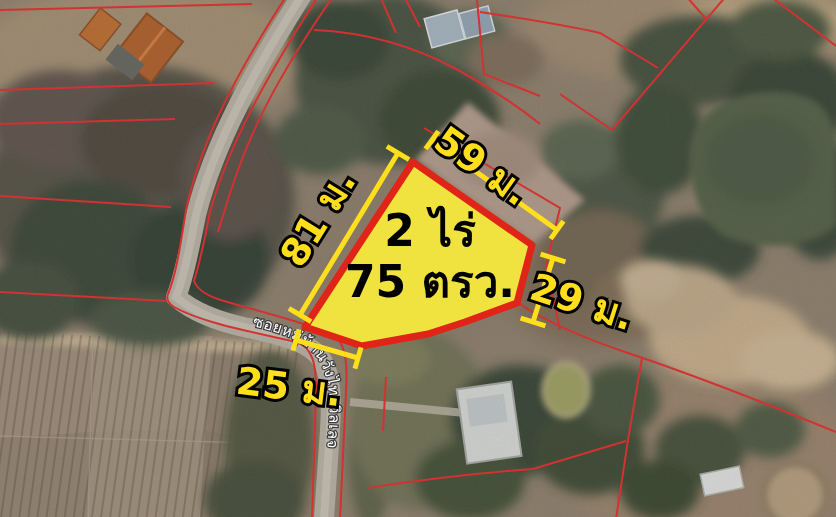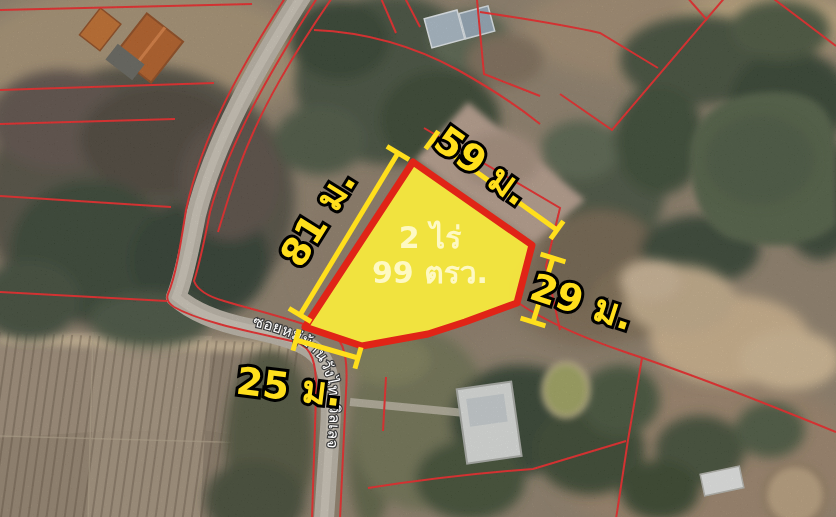--- a/index.html
+++ b/index.html
@@ -13,22 +13,22 @@
     transform:translate(-50%,-50%) rotate(var(--r,0deg));
     font-size:38px;line-height:1;
   }
   .lbl .t-stroke{
     position:absolute;left:0;top:0;color:#000;
     -webkit-text-stroke:6px #000;text-shadow:0 0 2px #000;
   }
   .lbl .t-fill{position:relative;color:#ffdf1c;}
   .area-label{
     position:absolute;left:430px;top:256px;transform:translate(-50%,-50%);
-    color:#fef9c3;font-weight:bold;text-align:center;white-space:nowrap;
-    font-size:30px;line-height:1.16;
+    color:#000000;font-weight:bold;text-align:center;white-space:nowrap;
+    font-size:44px;line-height:1.16;
   }
 </style>
 </head>
 <body>
 
 <div class="stage">
   <svg width="836" height="517" viewBox="0 0 836 517">
     <defs>
       <filter id="b10" x="-40%" y="-40%" width="180%" height="180%">
           <feGaussianBlur stdDeviation="10"></feGaussianBlur>
@@ -223,15 +223,15 @@
     <span class="t-stroke">29 ม.</span>
     <span class="t-fill">29 ม.</span>
   </div>
   <div class="lbl" style="left:289px;top:387px;--r:7deg">
     <span class="t-stroke">25 ม.</span>
     <span class="t-fill">25 ม.</span>
   </div>
 
   <div class="area-label">
     <div>2 ไร่</div>
-    <div>99 ตรว.</div>
+    <div>75 ตรว.</div>
   </div>
 </div>
 
 </body></html>

